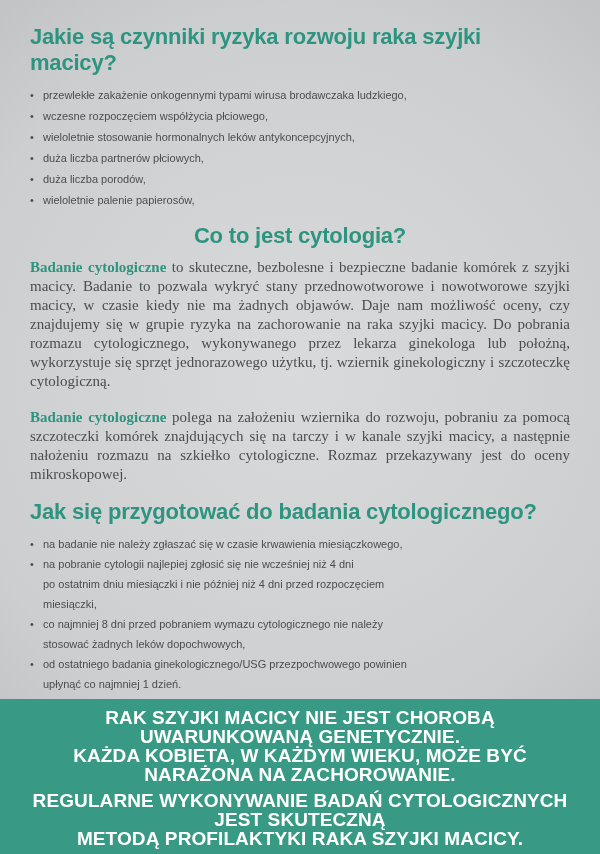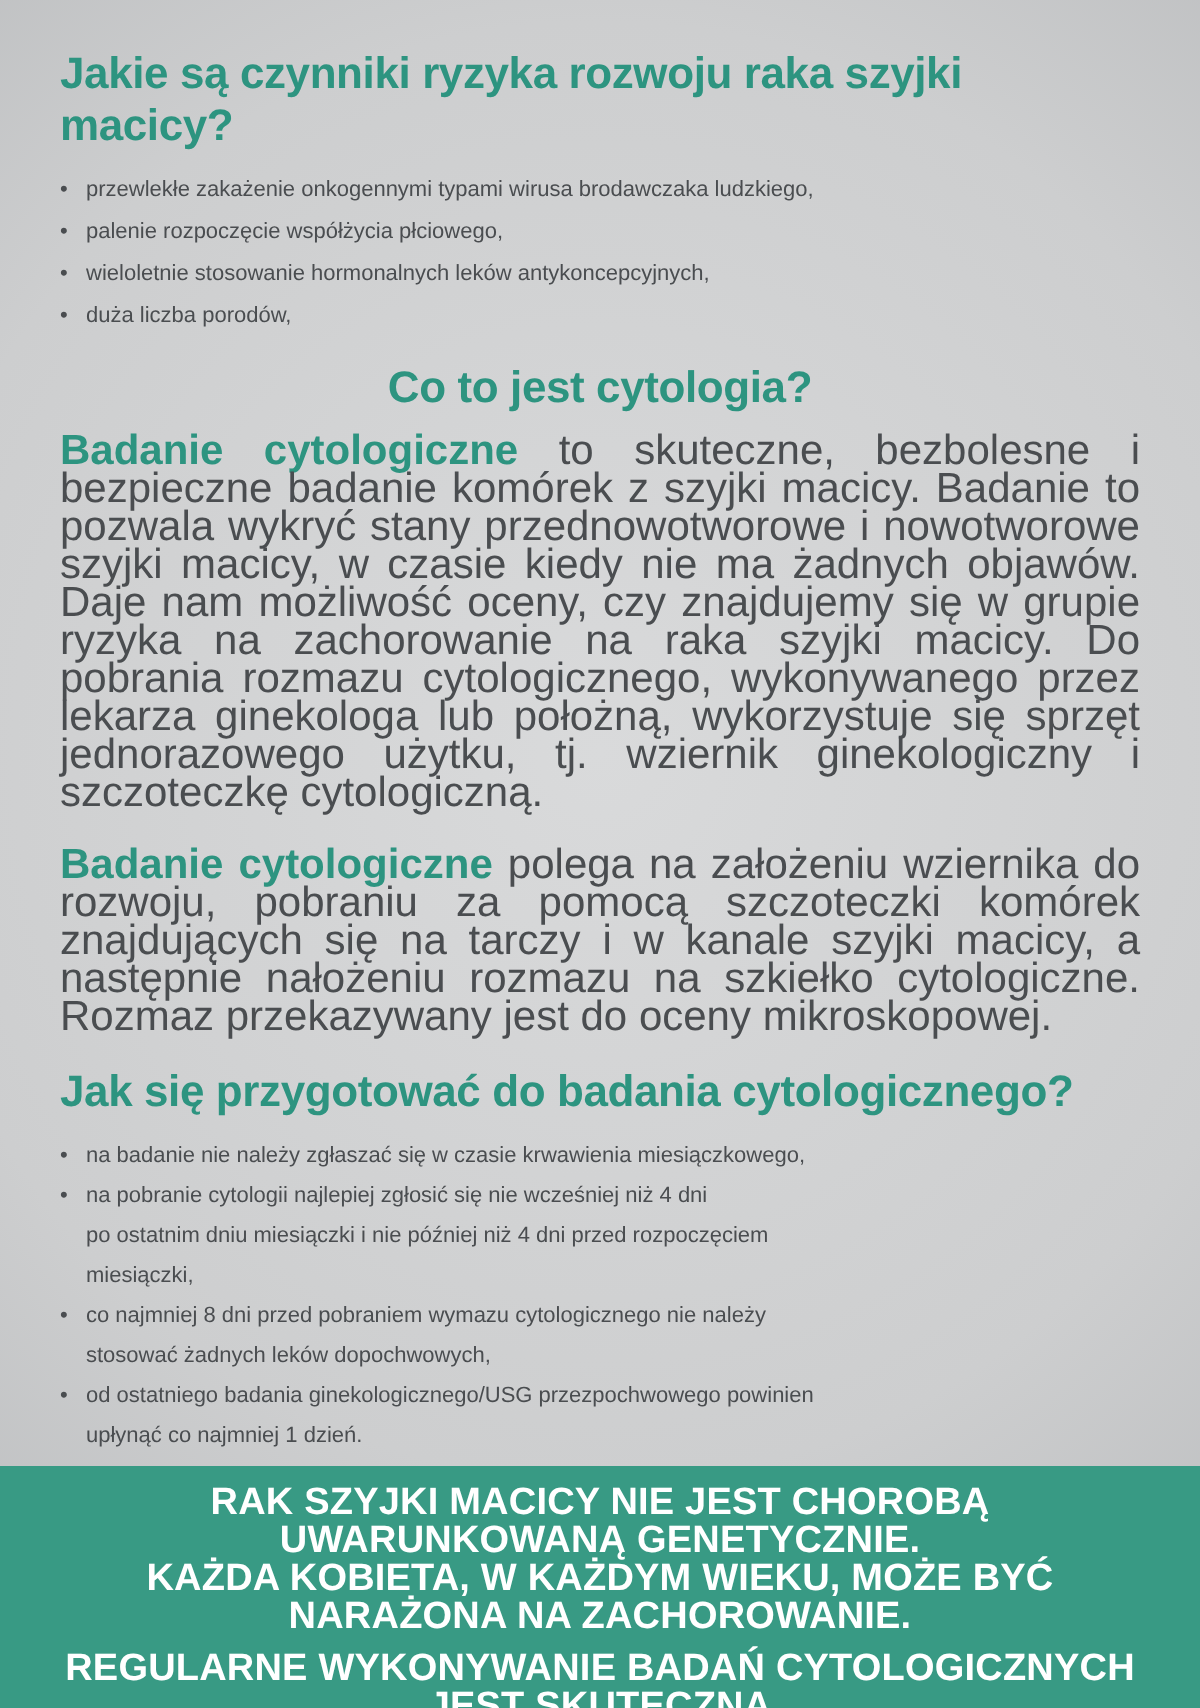--- a/index.html
+++ b/index.html
@@ -45,24 +45,25 @@
     color: #4a4d50;
   }
   ul.bullet-list.prepare li { line-height: 20px; }
   ul.bullet-list li::before {
     content: "\2022";
     position: absolute;
     left: 0;
     top: 0;
   }
   p.body-par {
-    font-size: 21px;
+    font-size: 15px;
     line-height: 19px;
     text-align: justify;
     margin: 0 0 0 0;
+    font-family: Liberation Serif, serif;
   }
   p.body-par + p.body-par { margin-top: 17px; }
   p.body-par .lead {
     color: #2d9480;
     font-weight: bold;
   }
   .banner {
     margin-top: 5px;
     background: #389a84;
     color: #ffffff;
@@ -83,23 +84,25 @@
 <body>
 
 <main class="leaflet">
 
   <section class="content">
 
     <h1 class="section-heading">Jakie są czynniki ryzyka rozwoju raka szyjki macicy?</h1>
 
     <ul class="bullet-list">
       <li>przewlekłe zakażenie onkogennymi typami wirusa brodawczaka ludzkiego,</li>
-      <li>palenie rozpoczęcie współżycia płciowego,</li>
+      <li>wczesne rozpoczęciem współżycia płciowego,</li>
       <li>wieloletnie stosowanie hormonalnych leków antykoncepcyjnych,</li>
+      <li>duża liczba partnerów płciowych,</li>
       <li>duża liczba porodów,</li>
+      <li>wieloletnie palenie papierosów,</li>
     </ul>
 
     <h1 class="section-heading h-cytology">Co to jest cytologia?</h1>
 
     <p class="body-par">
       <strong class="lead">Badanie cytologiczne</strong>
       <span>to skuteczne, bezbolesne i bezpieczne badanie komórek z szyjki macicy. Badanie to pozwala wykryć stany przednowotworowe i nowotworowe szyjki macicy, w czasie kiedy nie ma żadnych objawów. Daje nam możliwość oceny, czy znajdujemy się w grupie ryzyka na zachorowanie na raka szyjki macicy. Do pobrania rozmazu cytologicznego, wykonywanego przez lekarza ginekologa lub położną, wykorzystuje się sprzęt jednorazowego użytku, tj. wziernik ginekologiczny i szczoteczkę cytologiczną.</span>
     </p>
 
     <p class="body-par">

